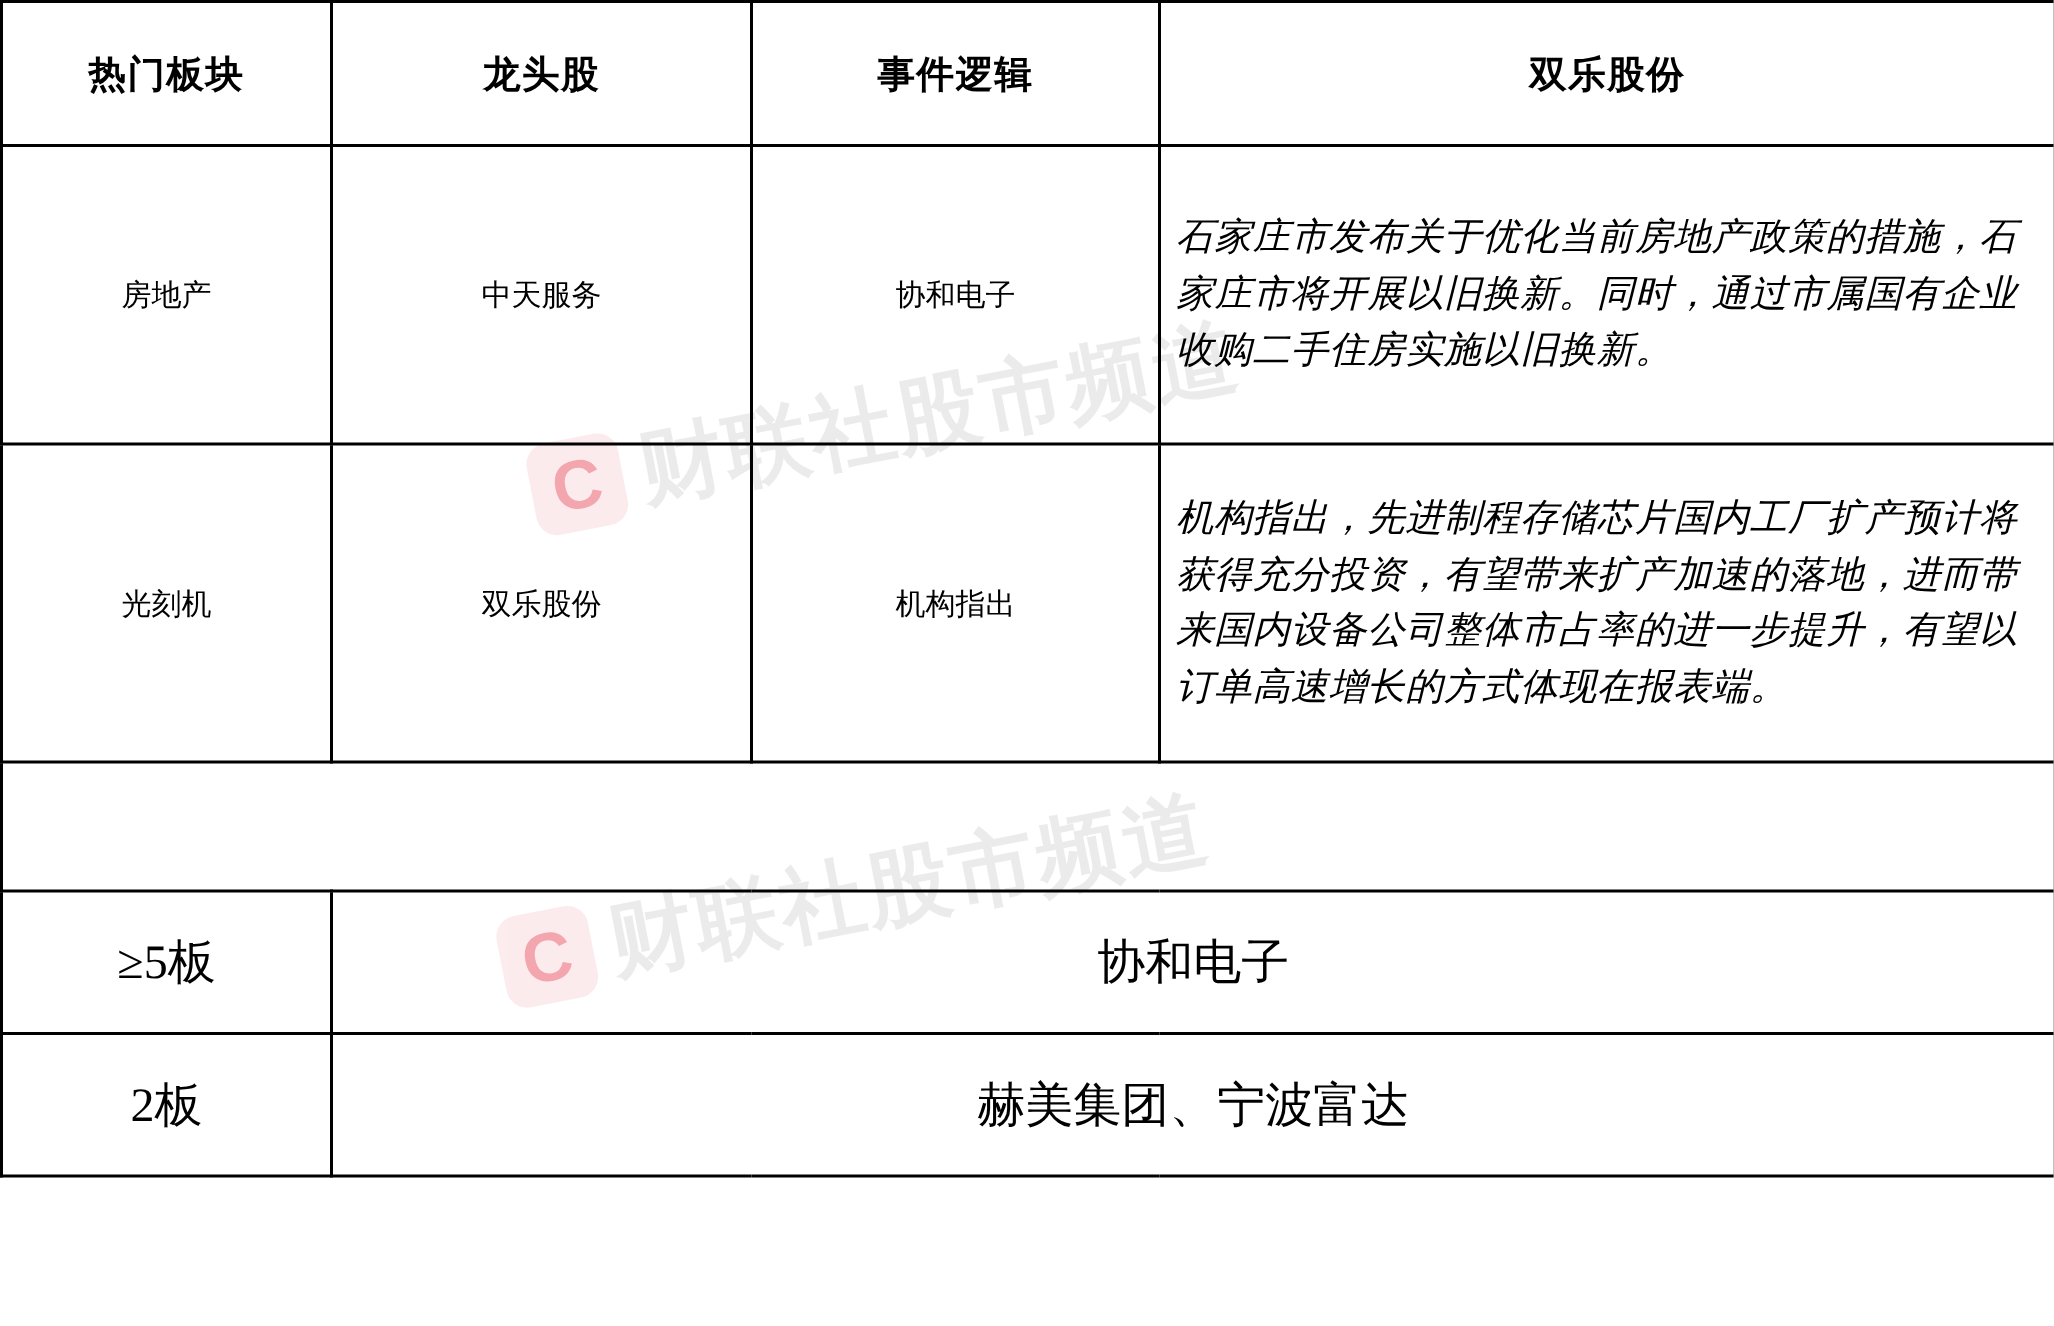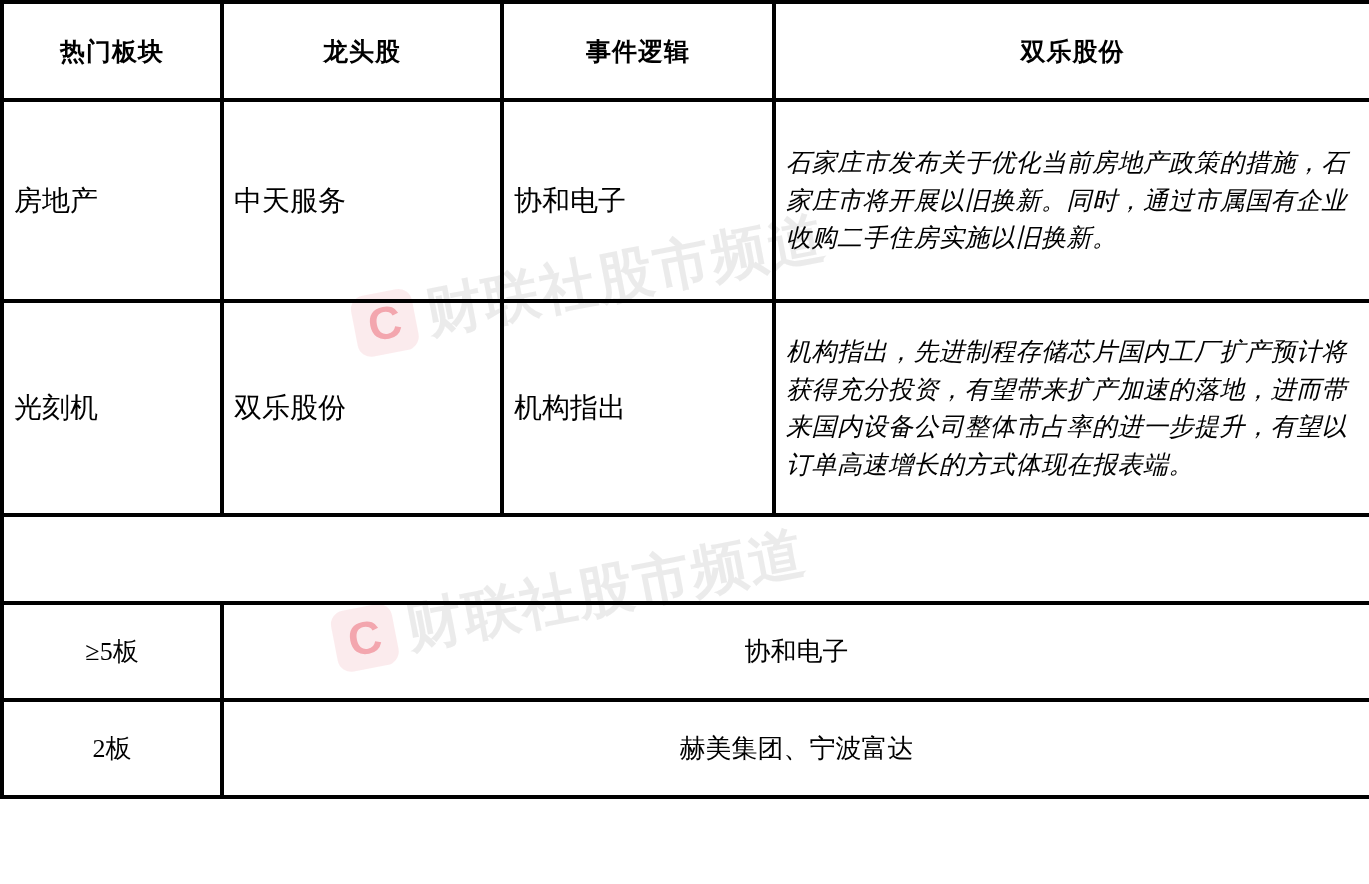--- a/index.html
+++ b/index.html
@@ -25,21 +25,21 @@
 
   table.main {
     border-collapse: collapse;
     table-layout: fixed;
     width: 1369px;
     position: relative;
     z-index: 2;
   }
 
   table.main td, table.main th {
-    border: 4px solid #000000;
+    border: 2px solid #000000;
     padding: 6px 10px;
     vertical-align: middle;
     background: transparent;
   }
 
   
   col.c1 { width: 220px; }
   col.c2 { width: 280px; }
   col.c3 { width: 272px; }
   col.c4 { width: 597px; }
@@ -47,22 +47,22 @@
   .hdr-row th {
     background: #f6bf00;
     height: 82px;
     text-align: center;
     font-weight: bold;
     font-size: 25px;
     letter-spacing: 1px;
   }
 
   .cell-center {
-    text-align: left;
-    font-size: 28px;
+    text-align: center;
+    font-size: 20px;
   }
 
   .cell-logic {
     text-align: left;
     font-size: 25px;
     line-height: 1.5;
     letter-spacing: 0.5px;
     font-style: italic;
   }
 
@@ -71,21 +71,21 @@
 
   .band-row td {
     background: #f6bf00;
     height: 72px;
     border-left: 1px solid #000000;
     border-right: 1px solid #000000;
   }
 
   .lb-row td {
     height: 81px;
-    font-size: 26px;
+    font-size: 32px;
     text-align: center;
   }
 
   .lb-label { text-align: center; }
   .lb-value { text-align: center; }
 
   
   .watermark {
     position: absolute;
     left: 0;

